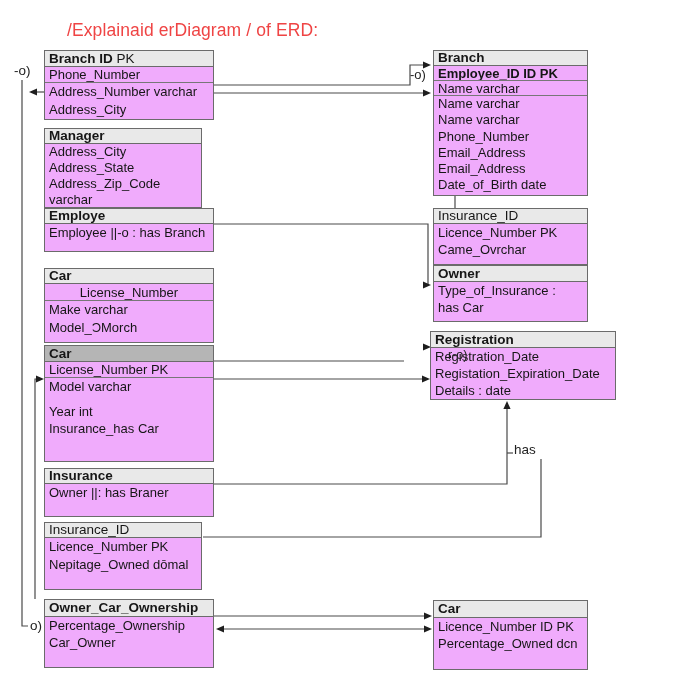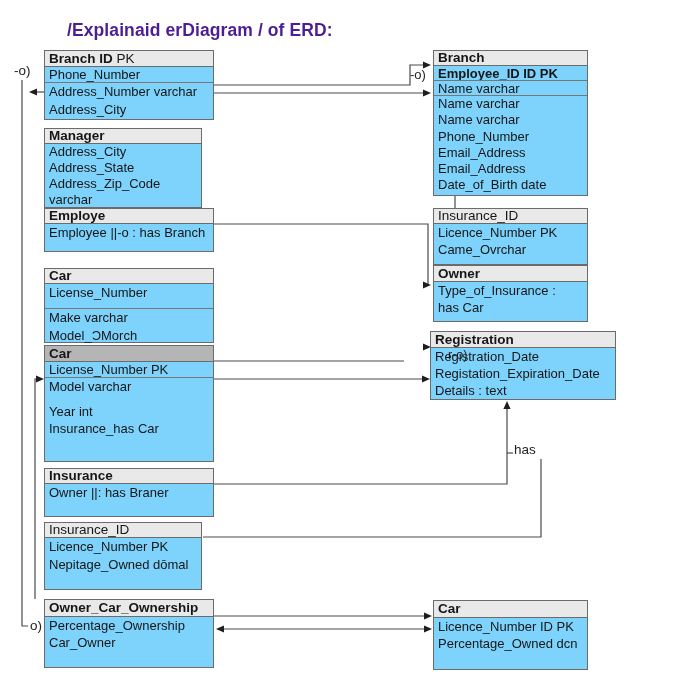--- a/index.html
+++ b/index.html
@@ -1,25 +1,25 @@
 <!DOCTYPE html>
 <html><head>
 <meta charset="utf-8">
 <style>
   html,body{margin:0;padding:0;background:#ffffff;}
   #canvas{
     position:relative;width:700px;height:700px;background:#ffffff;overflow:hidden;
     font-family:"Liberation Sans", sans-serif;color:#161616;
   }
   #title{
-    position:absolute;left:67px;top:20px;font-size:17.5px;font-weight:700;
-    letter-spacing:.1px;color:#4c1d95;white-space:pre;
+    position:absolute;left:67px;top:20px;font-size:17.5px;font-weight:400;
+    letter-spacing:.1px;color:#ef4444;white-space:pre;
   }
   .entity{
-    position:absolute;background:#7dd3fc;border:1.2px solid #6b6b6b;
+    position:absolute;background:#f0abfc;border:1.2px solid #6b6b6b;
     box-sizing:border-box;
   }
   .entity-header{
     background:#e9e9e9;border-bottom:1.2px solid #6b6b6b;box-sizing:border-box;
     padding:0 4px;font-size:13.5px;font-weight:700;white-space:nowrap;overflow:hidden;
   }
   .entity-header.plain{font-weight:400;}
   .entity-header.dark{background:#b5b5b5;}
   .entity-header .suffix{font-weight:400;}
   .row{
@@ -75,21 +75,21 @@
         <div class="row" style="height: 16px; line-height: 16px;">Address_State</div>
         <div class="row" style="height: 16px; line-height: 16px;">Address_Zip_Code</div>
         <div class="row" style="height: 16px; line-height: 16px;">varchar</div>
       </div>
       <div class="entity" style="left: 44px; top: 208px; width: 170px; height: 44px;">
         <div class="entity-header" style="height: 14.8px; line-height: 14.8px;"><span>Employe</span></div>
         <div class="row" style="height: 18px; line-height: 18px;">Employee ||-o : has Branch</div>
       </div>
       <div class="entity" style="left: 44px; top: 268px; width: 170px; height: 75px;">
         <div class="entity-header" style="height: 14.8px; line-height: 14.8px;"><span>Car</span></div>
-        <div class="row bordered" style="height: 25px; line-height: 17px;">License_Number</div>
+        <div class="row bordered" style="height: 17px; line-height: 17px; text-align: center;">License_Number</div>
         <div class="row" style="height: 18px; line-height: 18px;">Make varchar</div>
         <div class="row" style="height: 18px; line-height: 18px;">Model_ƆMorch</div>
       </div>
       <div class="entity" style="left: 44px; top: 345px; width: 170px; height: 117px;">
         <div class="entity-header dark" style="height: 15.8px; line-height: 15.8px;"><span>Car</span></div>
         <div class="row bordered" style="height: 16px; line-height: 16px;">License_Number PK</div>
         <div class="row" style="height: 17px; line-height: 17px;">Model varchar</div>
         <div class="row" style="height: 17px; line-height: 17px; margin-top: 8px;">Year int</div>
         <div class="row" style="height: 17px; line-height: 17px;">Insurance_has Car</div>
       </div>
@@ -125,21 +125,21 @@
       </div>
       <div class="entity" style="left: 433px; top: 265px; width: 155px; height: 57px;">
         <div class="entity-header" style="height: 15.8px; line-height: 15.8px;"><span>Owner</span></div>
         <div class="row" style="height: 17px; line-height: 17px;">Type_of_Insurance :</div>
         <div class="row" style="height: 17px; line-height: 17px;">has Car</div>
       </div>
       <div class="entity" style="left: 430px; top: 331px; width: 186px; height: 69px;">
         <div class="entity-header" style="height: 15.8px; line-height: 15.8px;"><span>Registration</span></div>
         <div class="row" style="height: 17px; line-height: 17px;">Registration_Date</div>
         <div class="row" style="height: 17px; line-height: 17px;">Registation_Expiration_Date</div>
-        <div class="row" style="height: 17px; line-height: 17px;">Details : text</div>
+        <div class="row" style="height: 17px; line-height: 17px;">Details : date</div>
       </div>
       <div class="entity" style="left: 433px; top: 600px; width: 155px; height: 70px;">
         <div class="entity-header" style="height: 16.8px; line-height: 16.8px;"><span>Car</span></div>
         <div class="row" style="height: 17px; line-height: 17px;">Licence_Number ID PK</div>
         <div class="row" style="height: 17px; line-height: 17px;">Percentage_Owned dcn</div>
       </div>
     </div>
   <div id="labels">
       <div class="diagram-label" style="left: 14px; top: 63px; font-size: 13.5px;">-o)</div>
       <div class="diagram-label" style="left: 30px; top: 618px; font-size: 13.5px;">o)</div>

